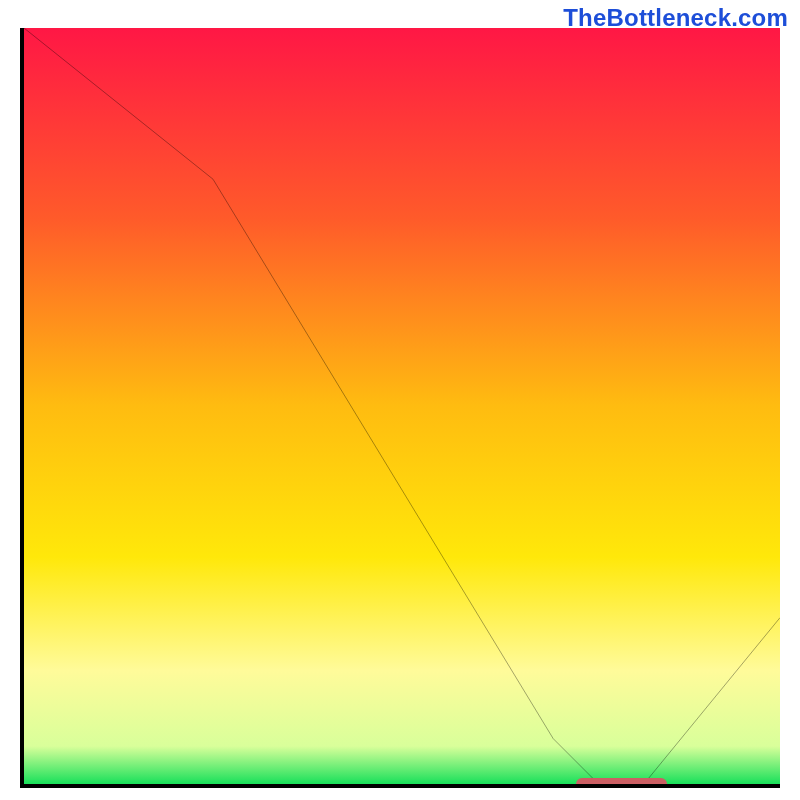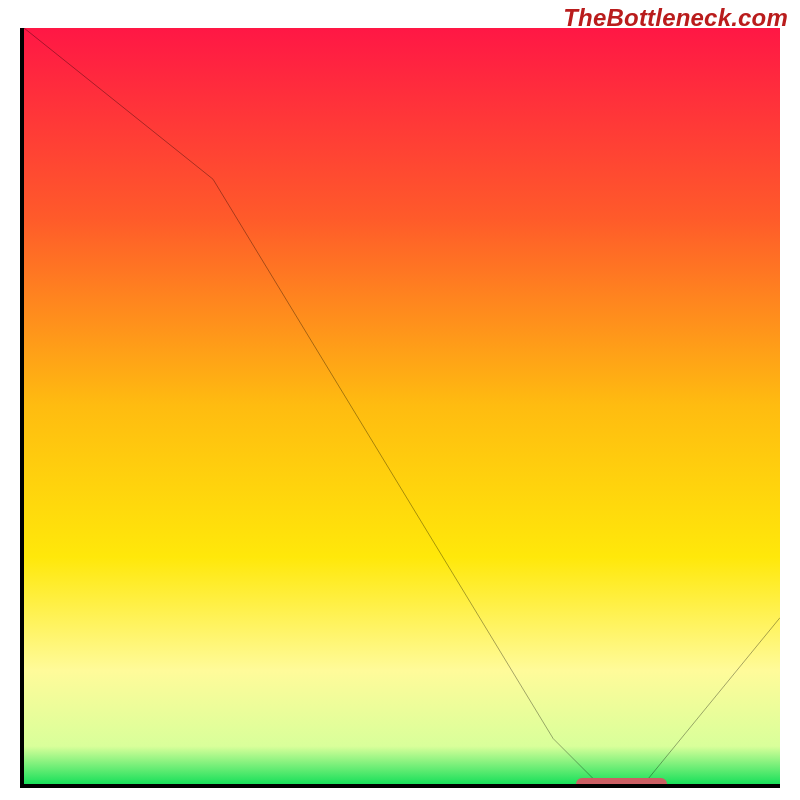--- a/index.html
+++ b/index.html
@@ -14,24 +14,23 @@
     position: relative;
     width: 800px;
     height: 800px;
   }
   .watermark {
     position: absolute;
     top: 4px;
     right: 12px;
     font-size: 24px;
     font-weight: bold;
-    color: #b91c1c;
+    color: #1d4ed8;
     letter-spacing: 0.2px;
     z-index: 10;
-    font-style: italic;
   }
   .plot-area {
     position: absolute;
     left: 20px;
     top: 28px;
     width: 760px;
     height: 760px;
     border-left: 4px solid #000;
     border-bottom: 4px solid #000;
     box-sizing: border-box;

